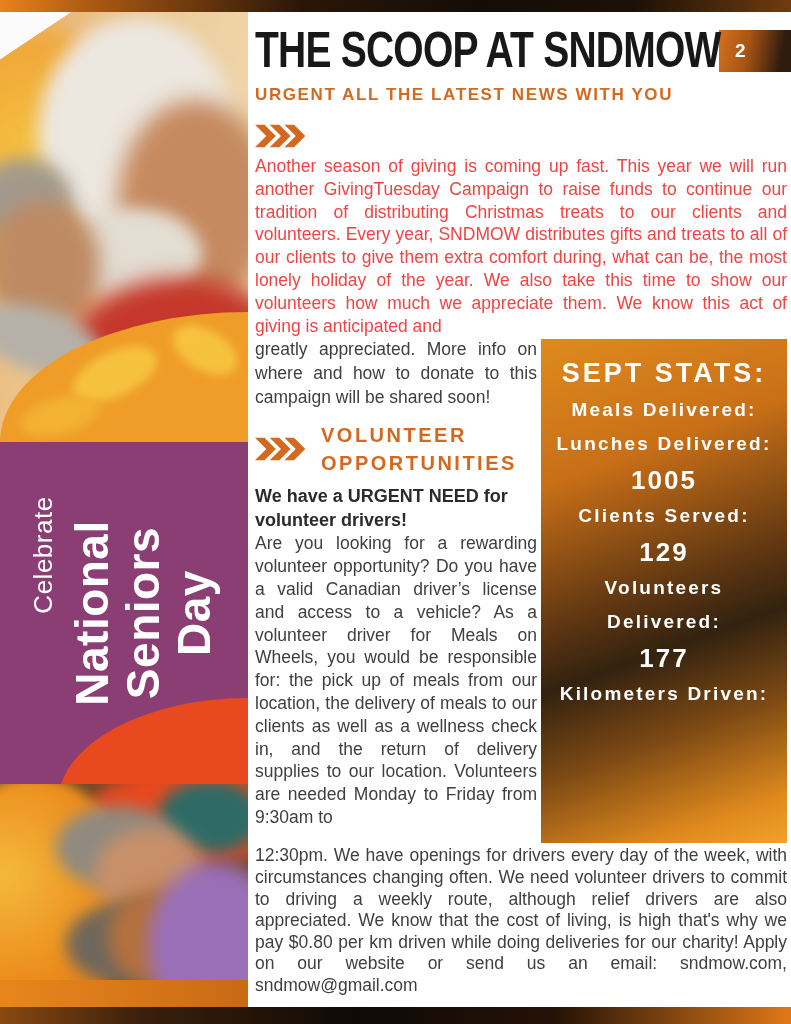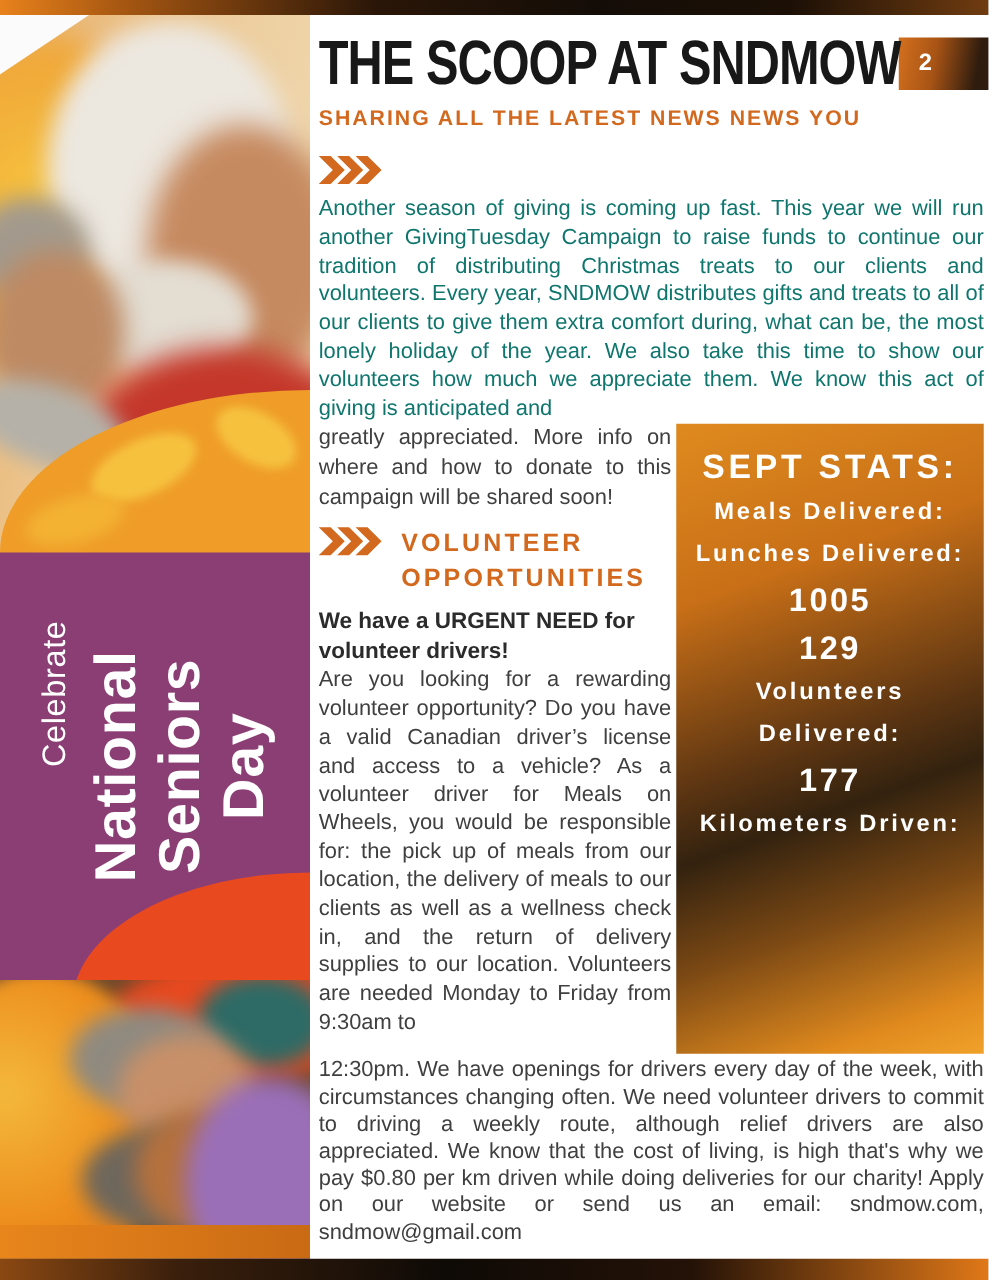--- a/index.html
+++ b/index.html
@@ -65,26 +65,26 @@
   .content{position:absolute;left:255px;top:0;width:532px;}
   .masthead-title{margin-top:24px;font-size:50px;line-height:52px;font-weight:bold;color:#181818;
     white-space:nowrap;text-align:center;}
   .masthead-title span{display:inline-block;transform:scaleX(0.78);transform-origin:left center;letter-spacing:-1px;}
   .masthead-subtitle{margin-top:10px;font-size:17px;line-height:18px;font-weight:bold;color:#d2691e;letter-spacing:1.6px;}
 
   .heading-row{margin-top:20px;display:flex;align-items:center;gap:16px;}
   .chevrons{flex:0 0 auto;}
   .h1{font-size:21px;font-weight:bold;color:#d2691e;letter-spacing:4px;}
 
-  .para{margin-top:7px;font-size:17.5px;line-height:22.8px;color:#0f766e;text-align:justify;}
+  .para{margin-top:7px;font-size:17.5px;line-height:22.8px;color:#ef4444;text-align:justify;}
   .twocol{display:flex;align-items:flex-start;}
   .leftcol{width:282px;flex:0 0 282px;}
   .para-cont{font-size:17.5px;line-height:24px;color:#3f3f3f;text-align:justify;}
 
-  .vol-heading{margin-top:12px;display:flex;align-items:flex-start;gap:14px;}
+  .vol-heading{margin-top:12px;display:flex;align-items:center;gap:14px;}
   .vol-lines{font-size:20px;font-weight:bold;color:#d2691e;letter-spacing:2.5px;line-height:28px;}
   .lead{margin-top:8px;font-size:18px;line-height:23.5px;font-weight:bold;color:#2b2b2b;}
   .para3{margin-top:0;font-size:17.5px;line-height:22.8px;color:#3f3f3f;text-align:justify;}
 
   .statsbox{width:246px;flex:0 0 246px;margin-left:4px;margin-top:2px;height:504px;box-sizing:border-box;
     padding:14px 6px 0 6px;text-align:center;color:#ffffff;
     background:linear-gradient(160deg,#df8a1f 0%,#c86f17 25%,#5c3512 50%,#33220f 60%,#7c4914 75%,#e08a1e 92%,#f0a22a 100%);}
   .stats-title{font-size:27px;font-weight:bold;letter-spacing:3px;line-height:40px;}
   .stat-label{font-size:19px;letter-spacing:2.2px;line-height:34px;font-weight:700;}
   .stat-value{font-size:26px;font-weight:bold;letter-spacing:2px;line-height:38px;}
@@ -143,21 +143,21 @@
 
   <div class="pagebox">
     <span>2</span>
   </div>
 
   <div class="content">
 
     <div class="masthead-title">
       <span>THE SCOOP AT SNDMOW</span>
     </div>
-    <div class="masthead-subtitle">SHARING ALL THE LATEST NEWS NEWS YOU</div>
+    <div class="masthead-subtitle">URGENT ALL THE LATEST NEWS WITH YOU</div>
 
     <div class="heading-row">
       <svg class="chevrons" width="52" height="24" viewBox="0 0 60 26">
         <path d="M0 0 H11 L24 13 L11 26 H0 L13 13 Z" fill="#d2691e"></path>
         <path d="M17 0 H28 L41 13 L28 26 H17 L30 13 Z" fill="#d2691e"></path>
         <path d="M34 0 H45 L58 13 L45 26 H34 L47 13 Z" fill="#d2691e"></path>
       </svg>
     </div>
 
     <div class="para">Another season of giving is coming up fast. This year we will run another GivingTuesday Campaign to raise funds to continue our tradition of distributing Christmas treats to our clients and volunteers. Every year, SNDMOW distributes gifts and treats to all of our clients to give them extra comfort during, what can be, the most lonely holiday of the year. We also take this time to show our volunteers how much we appreciate them. We know this act of giving is anticipated and</div>
@@ -180,20 +180,21 @@
 
         <div class="lead">We have a URGENT NEED for volunteer drivers!</div>
         <div class="para3">Are you looking for a rewarding volunteer opportunity? Do you have a valid Canadian driver’s license and access to a vehicle? As a volunteer driver for Meals on Wheels, you would be responsible for: the pick up of meals from our location, the delivery of meals to our clients as well as a wellness check in, and the return of delivery supplies to our location. Volunteers are needed Monday to Friday from 9:30am to</div>
       </div>
 
       <div class="statsbox">
         <div class="stats-title">SEPT STATS:</div>
         <div class="stat-label">Meals Delivered:</div>
         <div class="stat-label">Lunches Delivered:</div>
         <div class="stat-value">1005</div>
+        <div class="stat-label">Clients Served:</div>
         <div class="stat-value">129</div>
         <div class="stat-label">Volunteers Delivered:</div>
         <div class="stat-value">177</div>
         <div class="stat-label">Kilometers Driven:</div>
       </div>
     </div>
 
     <div class="para-bottom">12:30pm. We have openings for drivers every day of the week, with circumstances changing often. We need volunteer drivers to commit to driving a weekly route, although relief drivers are also appreciated. We know that the cost of living, is high that's why we pay $0.80 per km driven while doing deliveries for our charity! Apply on our website or send us an email: sndmow.com, sndmow@gmail.com</div>
   </div>
 

